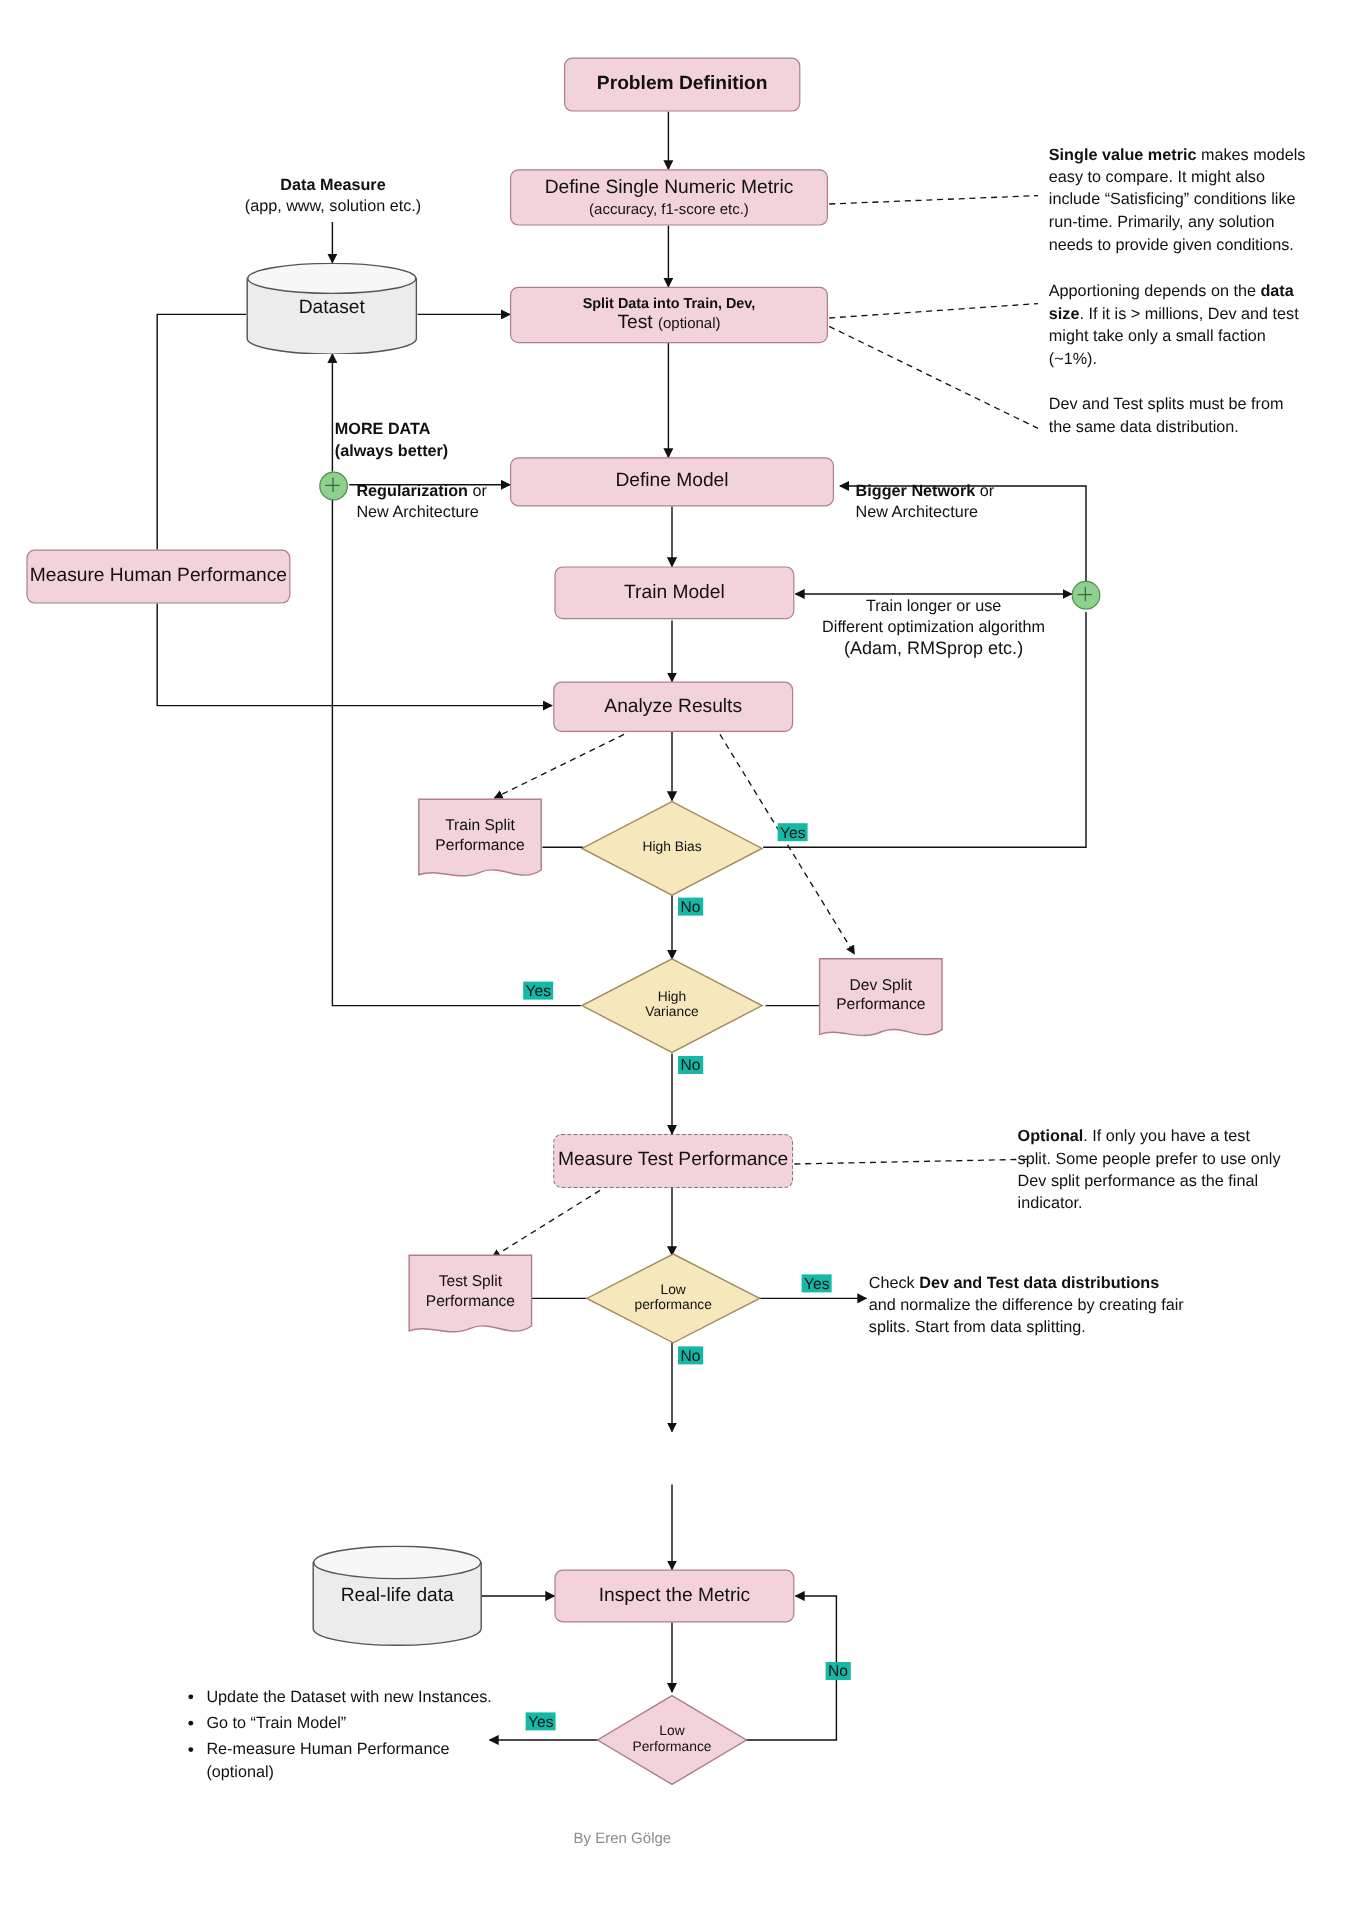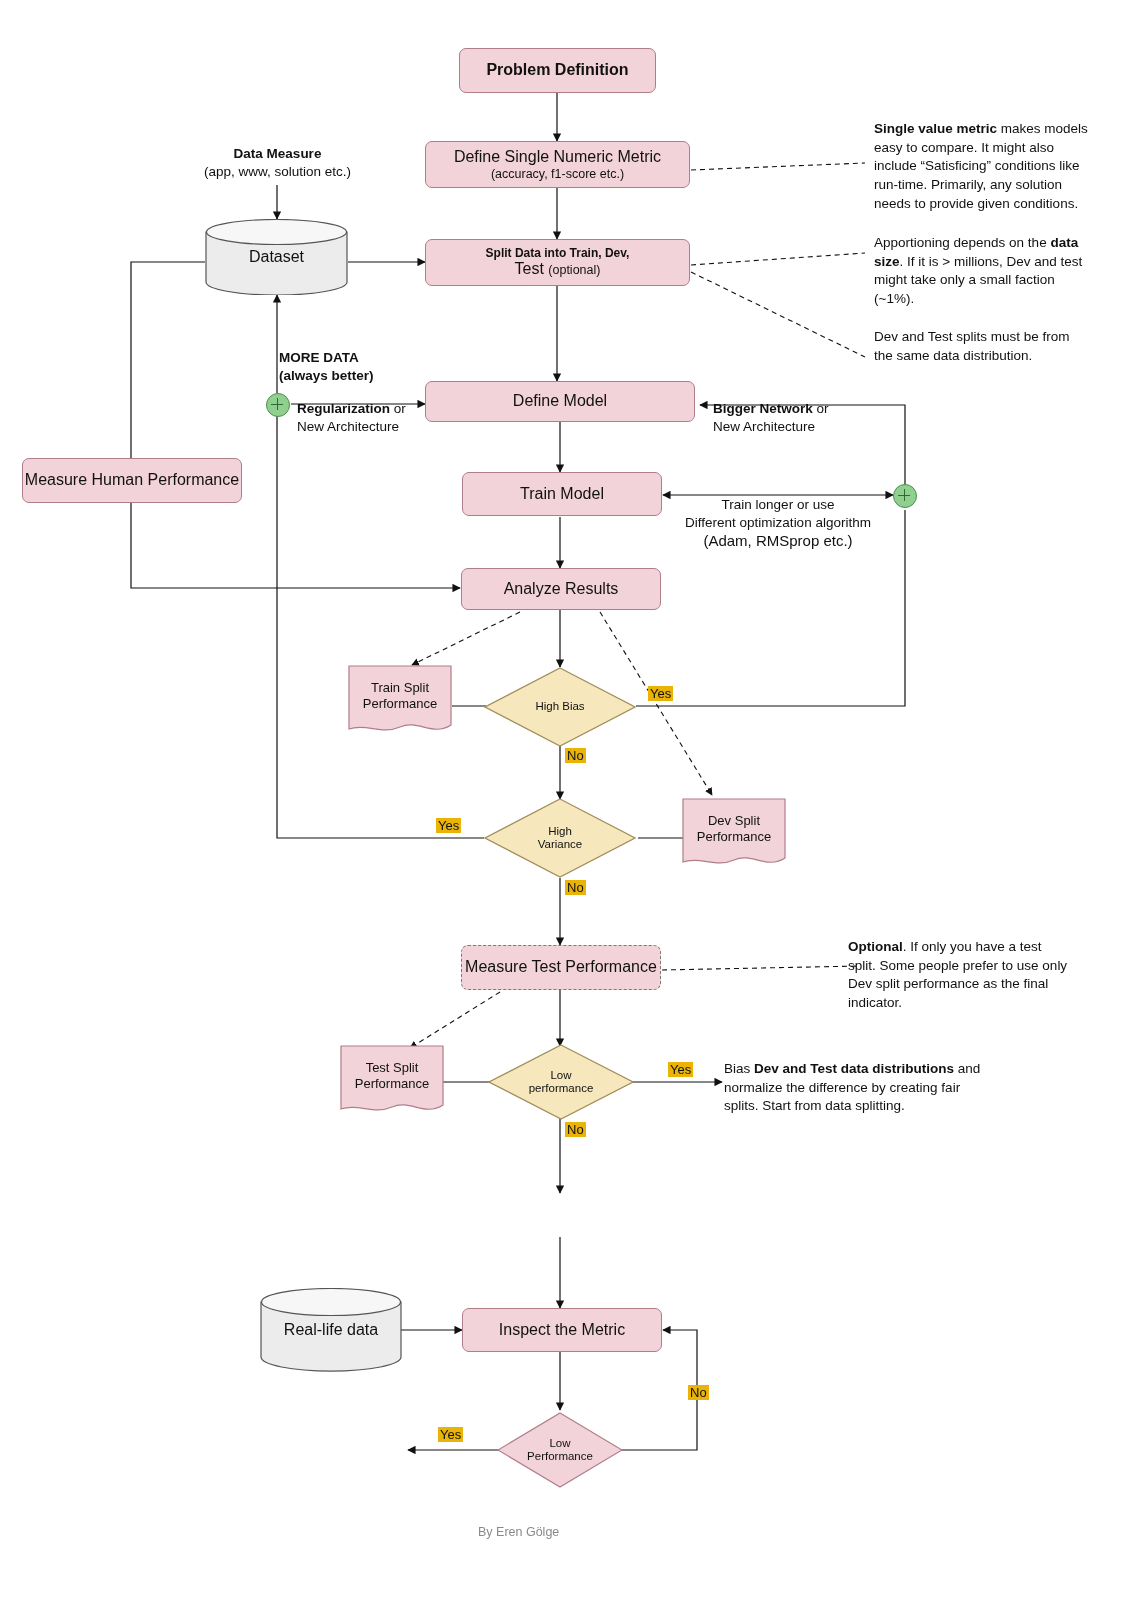--- a/index.html
+++ b/index.html
@@ -37,20 +37,21 @@
   }
   .process {
     background: #f2d3da;
     border: 1px solid #b07d8a;
     border-radius: 7px;
     font-size: 16px;
     color: #111;
   }
   .process.bold {
     font-weight: bold;
+    margin-left: 11px;
   }
   .process.dashed {
     border: 1px dashed #7a7a7a;
   }
   .sub {
     font-size: 12.5px;
   }
   .decision-wrap {
     position: absolute;
   }
@@ -72,21 +73,21 @@
     position: absolute;
     font-size: 13.5px;
     line-height: 1.38;
     color: #111;
   }
   .note b { font-weight: bold; }
   .edge-label {
     position: absolute;
     font-size: 13px;
     color: #111;
-    background: #eab308;
+    background: #14b8a6;
     padding: 0 2px;
   }
   .side-label {
     position: absolute;
     font-size: 13.5px;
     line-height: 1.3;
     color: #111;
   }
   .side-label b { font-weight: bold; }
   .doc-shape {
@@ -420,19 +421,26 @@
     <span>Apportioning depends on the </span><b>data size</b><span>. If it is &gt; millions, Dev and test might take only a small faction (~1%).</span>
   </div>
 
   <div class="note" style="left:874px; top:328px; width:214px;">Dev and Test splits must be from the same data distribution.</div>
 
   <div class="note" style="left:848px; top:938px; width:224px;">
     <b>Optional</b><span>. If only you have a test split. Some people prefer to use only Dev split performance as the final indicator.</span>
   </div>
 
   <div class="note" style="left:724px; top:1060px; width:264px;">
-    <span>Bias </span><b>Dev and Test data distributions</b><span> and normalize the difference by creating fair splits. Start from data splitting.</span>
-  </div>
-
+    <span>Check </span><b>Dev and Test data distributions</b><span> and normalize the difference by creating fair splits. Start from data splitting.</span>
+  </div>
+
+  <div class="bullets" style="left:150px; top:1405px; width:268px;">
+    <ul>
+      <li>Update the Dataset with new Instances.</li>
+      <li>Go to “Train Model”</li>
+      <li>Re-measure Human Performance (optional)</li>
+    </ul>
+  </div>
 
   <div class="credit" style="left:478px; top:1525px;">By Eren Gölge</div>
 
 </div>
 
 </body></html>

